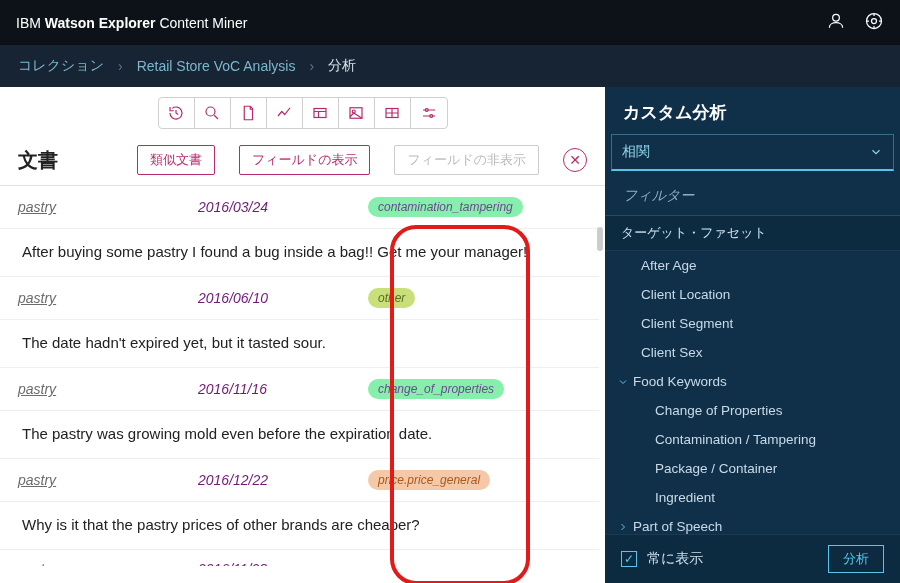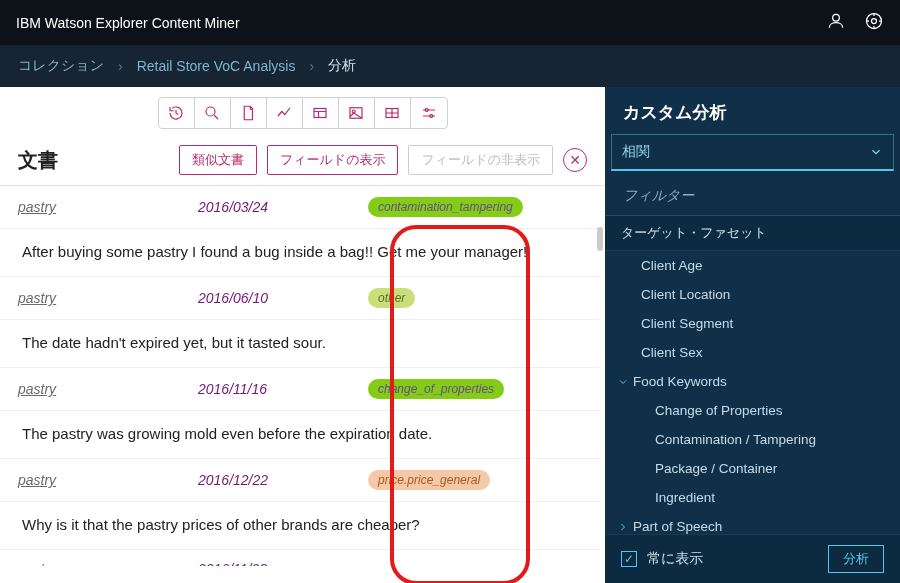--- a/index.html
+++ b/index.html
@@ -1,43 +1,43 @@
 <!DOCTYPE html>
 <html><head>
 <meta charset="utf-8">
 <style>
 *{margin:0;padding:0;box-sizing:border-box;font-family:-apple-system,BlinkMacSystemFont,"Segoe UI",Helvetica,Arial,sans-serif}
 body{width:900px;height:583px;overflow:hidden;background:#fff;position:relative}
 .topbar{height:45px;background:#0c1218;display:flex;align-items:center;padding:0 16px;color:#fff}
 .brand{font-size:14px;font-weight:400}
-.brand b{font-weight:400}
+.brand b{font-weight:700}
 .top-icons{margin-left:auto;display:flex;gap:18px;align-items:center}
 .top-icons svg{width:20px;height:20px;stroke:#fff;fill:none;stroke-width:1.5}
 .breadcrumb{height:42px;background:#162433;display:flex;align-items:center;padding:0 18px;gap:14px;color:#7db7ce;font-size:14px}
 .breadcrumb .sep{color:#5a7a8a}
 .breadcrumb .current{color:#d7e4ec}
 .main{display:flex;height:calc(583px - 87px)}
 .left{flex:1;background:#fff;position:relative;padding-top:6px}
 .toolbar{display:flex;justify-content:center;padding:4px 0 8px}
 .tb-group{display:flex;border:1px solid #d0d0d0;border-radius:4px;overflow:hidden}
 .tb-btn{width:36px;height:30px;display:flex;align-items:center;justify-content:center;border-right:1px solid #d0d0d0;cursor:pointer}
 .tb-btn:last-child{border-right:none}
 .tb-btn svg{width:18px;height:18px;stroke:#b82a6b;fill:none;stroke-width:1.6}
-.doc-header{display:flex;align-items:center;padding:8px 18px 6px;gap:10px}
+.doc-header{display:flex;align-items:center;padding:8px 18px 6px;gap:24px}
 .doc-title{font-size:20px;font-weight:600;color:#222}
 .btn-outline{border:1px solid #b82a6b;color:#b82a6b;background:#fff;padding:5px 12px;font-size:13px;cursor:pointer;border-radius:2px}
 .btn-disabled{border:1px solid #ccc;color:#bbb;background:#fff;padding:5px 12px;font-size:13px;cursor:default;border-radius:2px}
 .close-circ{margin-left:auto;width:24px;height:24px;border:1.5px solid #b82a6b;border-radius:50%;display:flex;align-items:center;justify-content:center;color:#b82a6b;cursor:pointer;font-size:14px}
 .sep-line{height:1px;background:#e2e2e2;margin:4px 0 0}
 .docs{overflow-y:auto;height:380px;padding-right:6px}
 .doc-row{display:flex;padding:11px 18px;border-bottom:1px solid #eee;font-size:14px;color:#333;align-items:center}
 .doc-row .cat{width:180px;color:#6b6b6b;font-style:italic;text-decoration:underline}
 .doc-row .date{width:170px;color:#701a75;font-style:italic}
 .doc-row .tag{font-size:12px;padding:3px 10px;border-radius:10px;font-style:italic}
-.tag-purple{background:#84cc16;color:#6b4a8f}
+.tag-purple{background:#86efac;color:#6b4a8f}
 .tag-green{background:#c9e07a;color:#5a6b1f}
 .tag-orange{background:#f5c9a8;color:#a85a1f}
 .doc-text{padding:14px 22px 16px;font-size:15px;color:#222;border-bottom:1px solid #eee}
 .scroll-ind{position:absolute;right:2px;top:140px;width:6px;height:24px;background:#ccc;border-radius:3px}
 .red-box{position:absolute;left:390px;top:138px;width:140px;height:360px;border:4px solid #e21a1a;border-radius:26px;pointer-events:none}
 .right{width:295px;background:#10304a;color:#d9e6ee;display:flex;flex-direction:column;font-size:14px}
 .r-title{padding:14px 18px 10px;font-size:17px;font-weight:600;color:#fff}
 .r-select{margin:0 6px 10px;border:1px solid #3a6b88;border-bottom:2px solid #58c5e8;padding:8px 10px;display:flex;align-items:center;color:#8fd4ea;cursor:pointer}
 .r-select svg{margin-left:auto;width:14px;height:14px;stroke:#8fd4ea;fill:none;stroke-width:2}
 .r-filter{padding:6px 18px 10px;color:#8ab0c4;font-style:italic;border-bottom:1px solid #2a4a62}
@@ -187,21 +187,21 @@
     <div class="r-title">カスタム分析</div>
     <div class="r-select">
       <span>相関</span>
       <svg viewBox="0 0 24 24">
           <path d="M6 9l6 6 6-6"></path>
         </svg>
     </div>
     <div class="r-filter">フィルター</div>
     <div class="r-section-hdr">ターゲット・ファセット</div>
     <div class="facet-scroll" id="facets">
-        <div class="facet-item"><span>Client Age</span></div>
+        <div class="facet-item"><span>After Age</span></div>
         <div class="facet-item"><span>Client Location</span></div>
         <div class="facet-item"><span>Client Segment</span></div>
         <div class="facet-item"><span>Client Sex</span></div>
         <div class="facet-item has-chev"><span class="chev"><svg viewBox="0 0 24 24">
               <path d="M6 9l6 6 6-6"></path>
             </svg></span><span>Food Keywords</span></div>
         <div class="facet-item sub"><span>Change of Properties</span></div>
         <div class="facet-item sub"><span>Contamination / Tampering</span></div>
         <div class="facet-item sub"><span>Package / Container</span></div>
         <div class="facet-item sub"><span>Ingredient</span></div>

